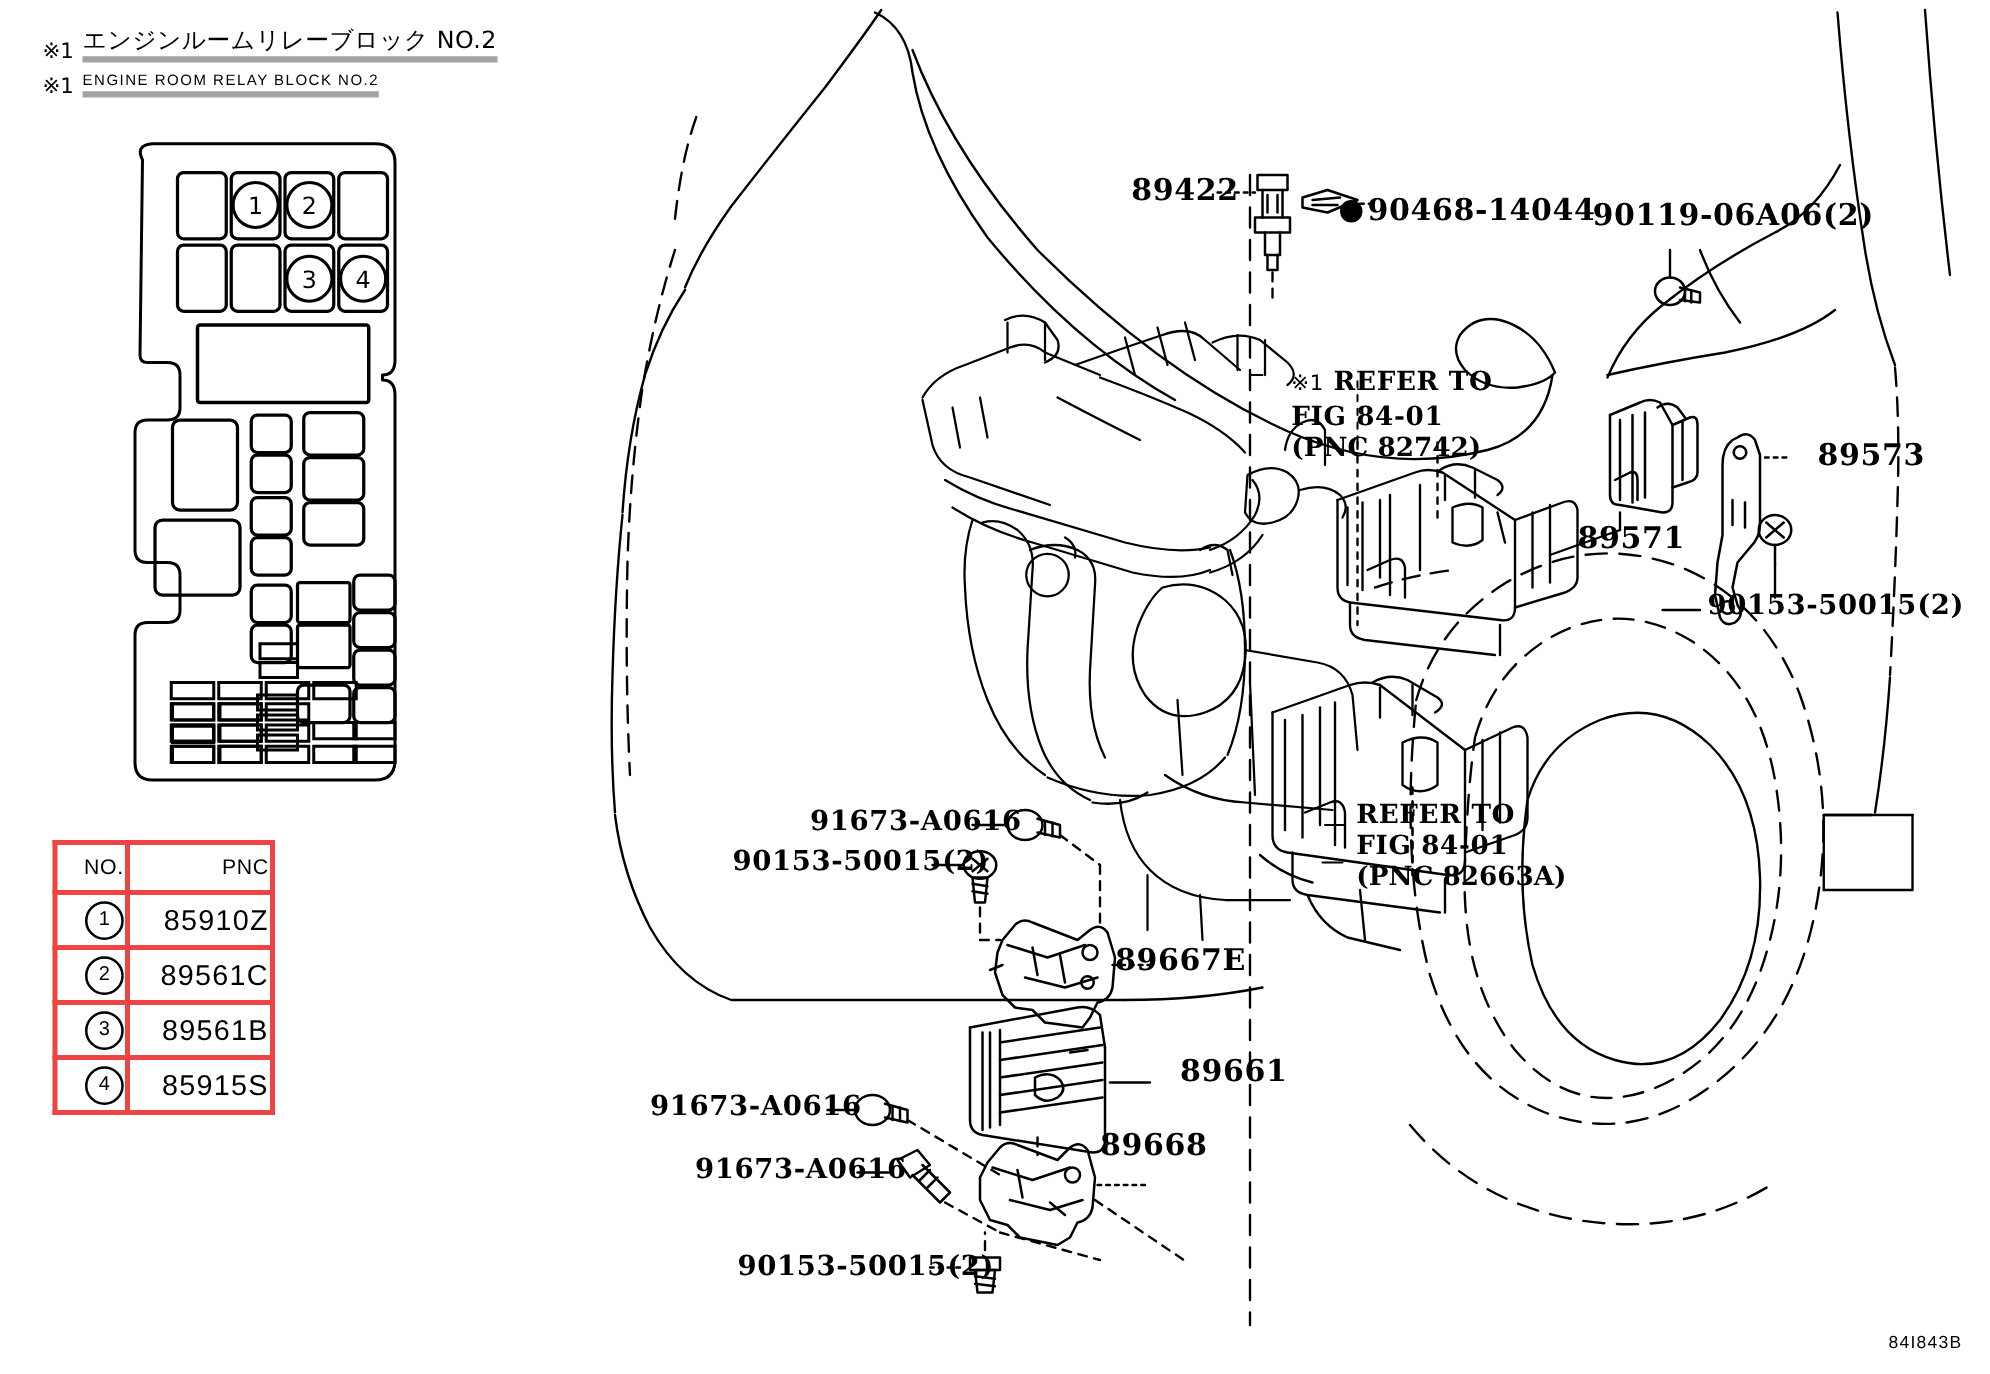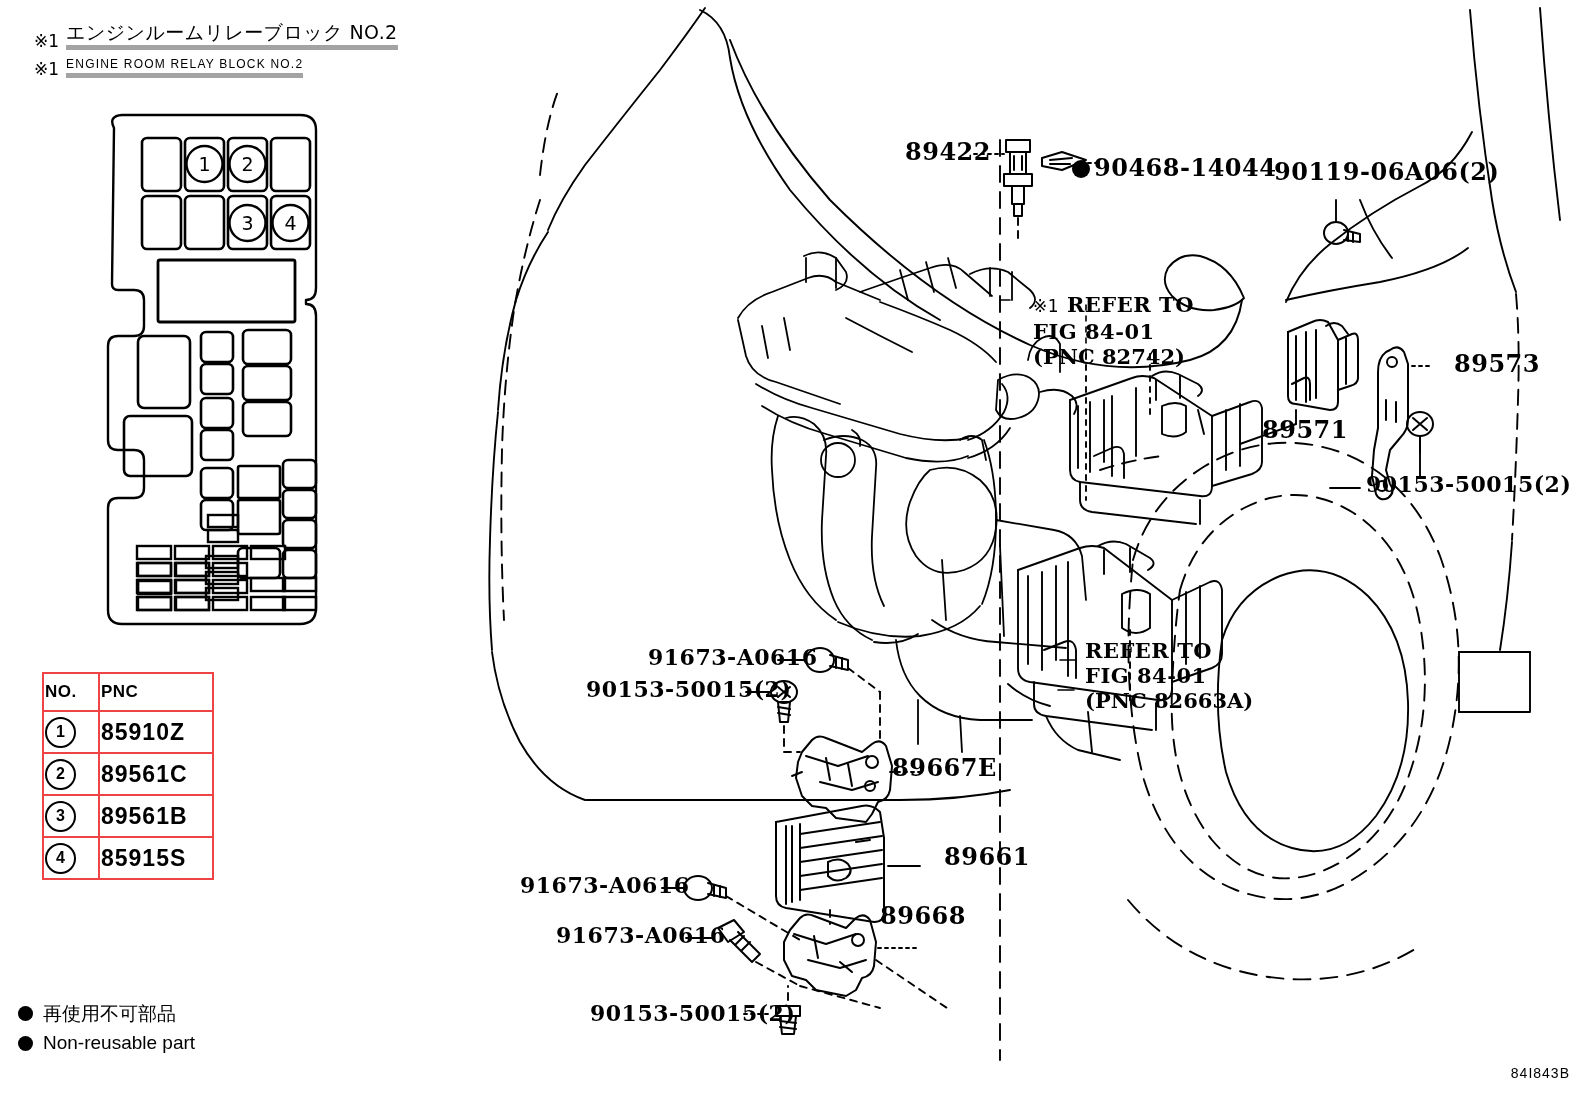--- a/index.html
+++ b/index.html
@@ -21,21 +21,21 @@
   .note.en .txt{font-family:"Liberation Sans",sans-serif;letter-spacing:1.2px;font-size:12px;}
 
   
   #relaybox{left:78px;top:108px;width:250px;height:530px;}
   #relaybox svg{display:block;}
 
   
   #pnctable{left:42px;top:672px;}
   table.pnc{border-collapse:collapse;}
   table.pnc td,table.pnc th{
-    border:2px solid #ef4444;text-align:left;font-weight:bold;
+    border:4px solid #ef4444;text-align:right;font-weight:normal;
     font-family:"Liberation Sans",sans-serif;
   }
   table.pnc th{font-size:17px;height:34px;letter-spacing:.5px;}
   table.pnc td{height:38px;}
   td.nocol{width:52px;}
   td.pnccol{width:110px;font-size:23px;font-family:"DejaVu Serif",serif;font-weight:bold;letter-spacing:1px;}
   .circnum{
     display:inline-flex;align-items:center;justify-content:center;
     width:27px;height:27px;border:2px solid #000;border-radius:50%;
     font-size:16px;line-height:1;font-family:"Liberation Sans",sans-serif;
@@ -224,30 +224,20 @@
       <tr>
         <td class="nocol">
           <span class="circnum">4</span>
         </td>
         <td class="pnccol">85915S</td>
       </tr>
     </tbody>
       </table>
   </div>
 
-  <div class="abs" id="legend">
-    <div class="row">
-      <span class="dot"></span>
-      <span class="jp">再使用不可部品</span>
-    </div>
-    <div class="row">
-      <span class="dot"></span>
-      <span class="en">Non-reusable part</span>
-    </div>
-  </div>
 
   <svg class="abs" id="art" viewBox="0 0 1592 1099">
     <g fill="none" stroke="#000" stroke-width="1.9" stroke-linecap="round" stroke-linejoin="round">
 
       <path d="M705 8 Q690 30 660 70 Q620 120 585 165 Q560 200 548 230"></path>
       <path d="M700 10 Q726 22 730 58 Q740 120 790 190 Q860 275 940 320"></path>
       <path d="M730 40 Q760 120 830 200 Q930 300 1030 345 Q1110 380 1190 360
                Q1235 348 1242 300"></path>
       <path d="M1244 298 Q1230 264 1200 256 Q1180 252 1168 268 Q1160 282 1172 296
                Q1188 312 1214 310 Q1236 307 1244 298Z"></path>

